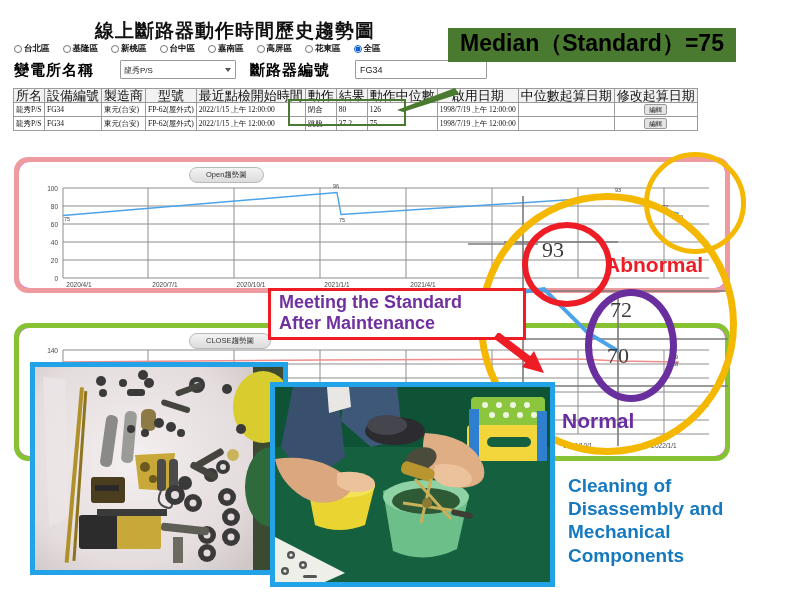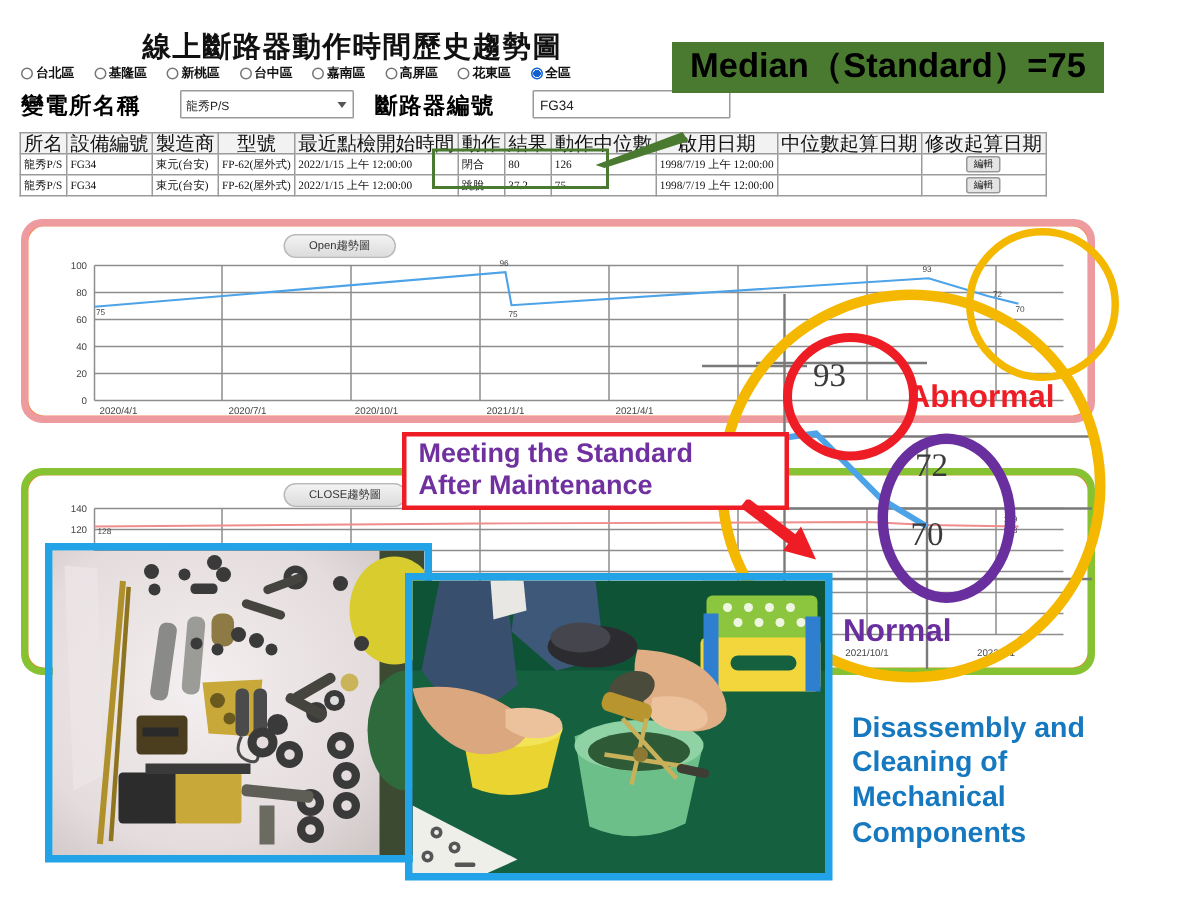--- a/index.html
+++ b/index.html
@@ -75,21 +75,21 @@
   }
   .hl-box{
     position:absolute;left:288px;top:99px;width:118px;height:27px;
     border:2.5px solid #4a7a30;box-sizing:border-box;z-index:30;pointer-events:none;
   }
   .hl-tail{
     position:absolute;left:397px;top:88px;width:62px;height:24px;z-index:29;pointer-events:none;
   }
 
   
-  .panel{position:absolute;border-radius:14px;background:#f97316;box-sizing:border-box;}
+  .panel{position:absolute;border-radius:14px;background:#d946ef;box-sizing:border-box;margin-top:11px;}
   .panel-open{left:14px;top:146px;width:716px;height:136px;border:5px solid #ed9b9f;}
   .panel-close{left:14px;top:312px;width:716px;height:138px;border:5px solid #86c232;}
   .panel-inner{position:absolute;inset:0;border-radius:10px;background:#fff;overflow:hidden;}
   .chart-tag{
     position:absolute;top:-9px;left:50%;transform:translateX(-50%);
     background:linear-gradient(#f3f3f3,#dcdcdc);border:1px solid #b9b9b9;border-radius:9px;
     font-size:7.5px;color:#333;padding:2px 16px;white-space:nowrap;z-index:6;
     font-family:"Liberation Sans",sans-serif;
   }
   .chart-tag.open-tag{top:5px;left:170px;transform:none;}
@@ -534,17 +534,17 @@
       <circle cx="28" cy="178" r="4"></circle>
         <circle cx="28" cy="178" r="1.6" fill="#efefe9"></circle>
       <circle cx="10" cy="184" r="4"></circle>
         <circle cx="10" cy="184" r="1.6" fill="#efefe9"></circle>
       <rect x="28" y="188" width="14" height="3" rx="1.5"></rect>
     </g>
   </svg>
 </div>
 
 <div class="caption-blue">
+  <div>Cleaning of</div>
   <div>Disassembly and</div>
-  <div>Cleaning of</div>
   <div>Mechanical</div>
   <div>Components</div>
 </div>
 
 </body></html>

